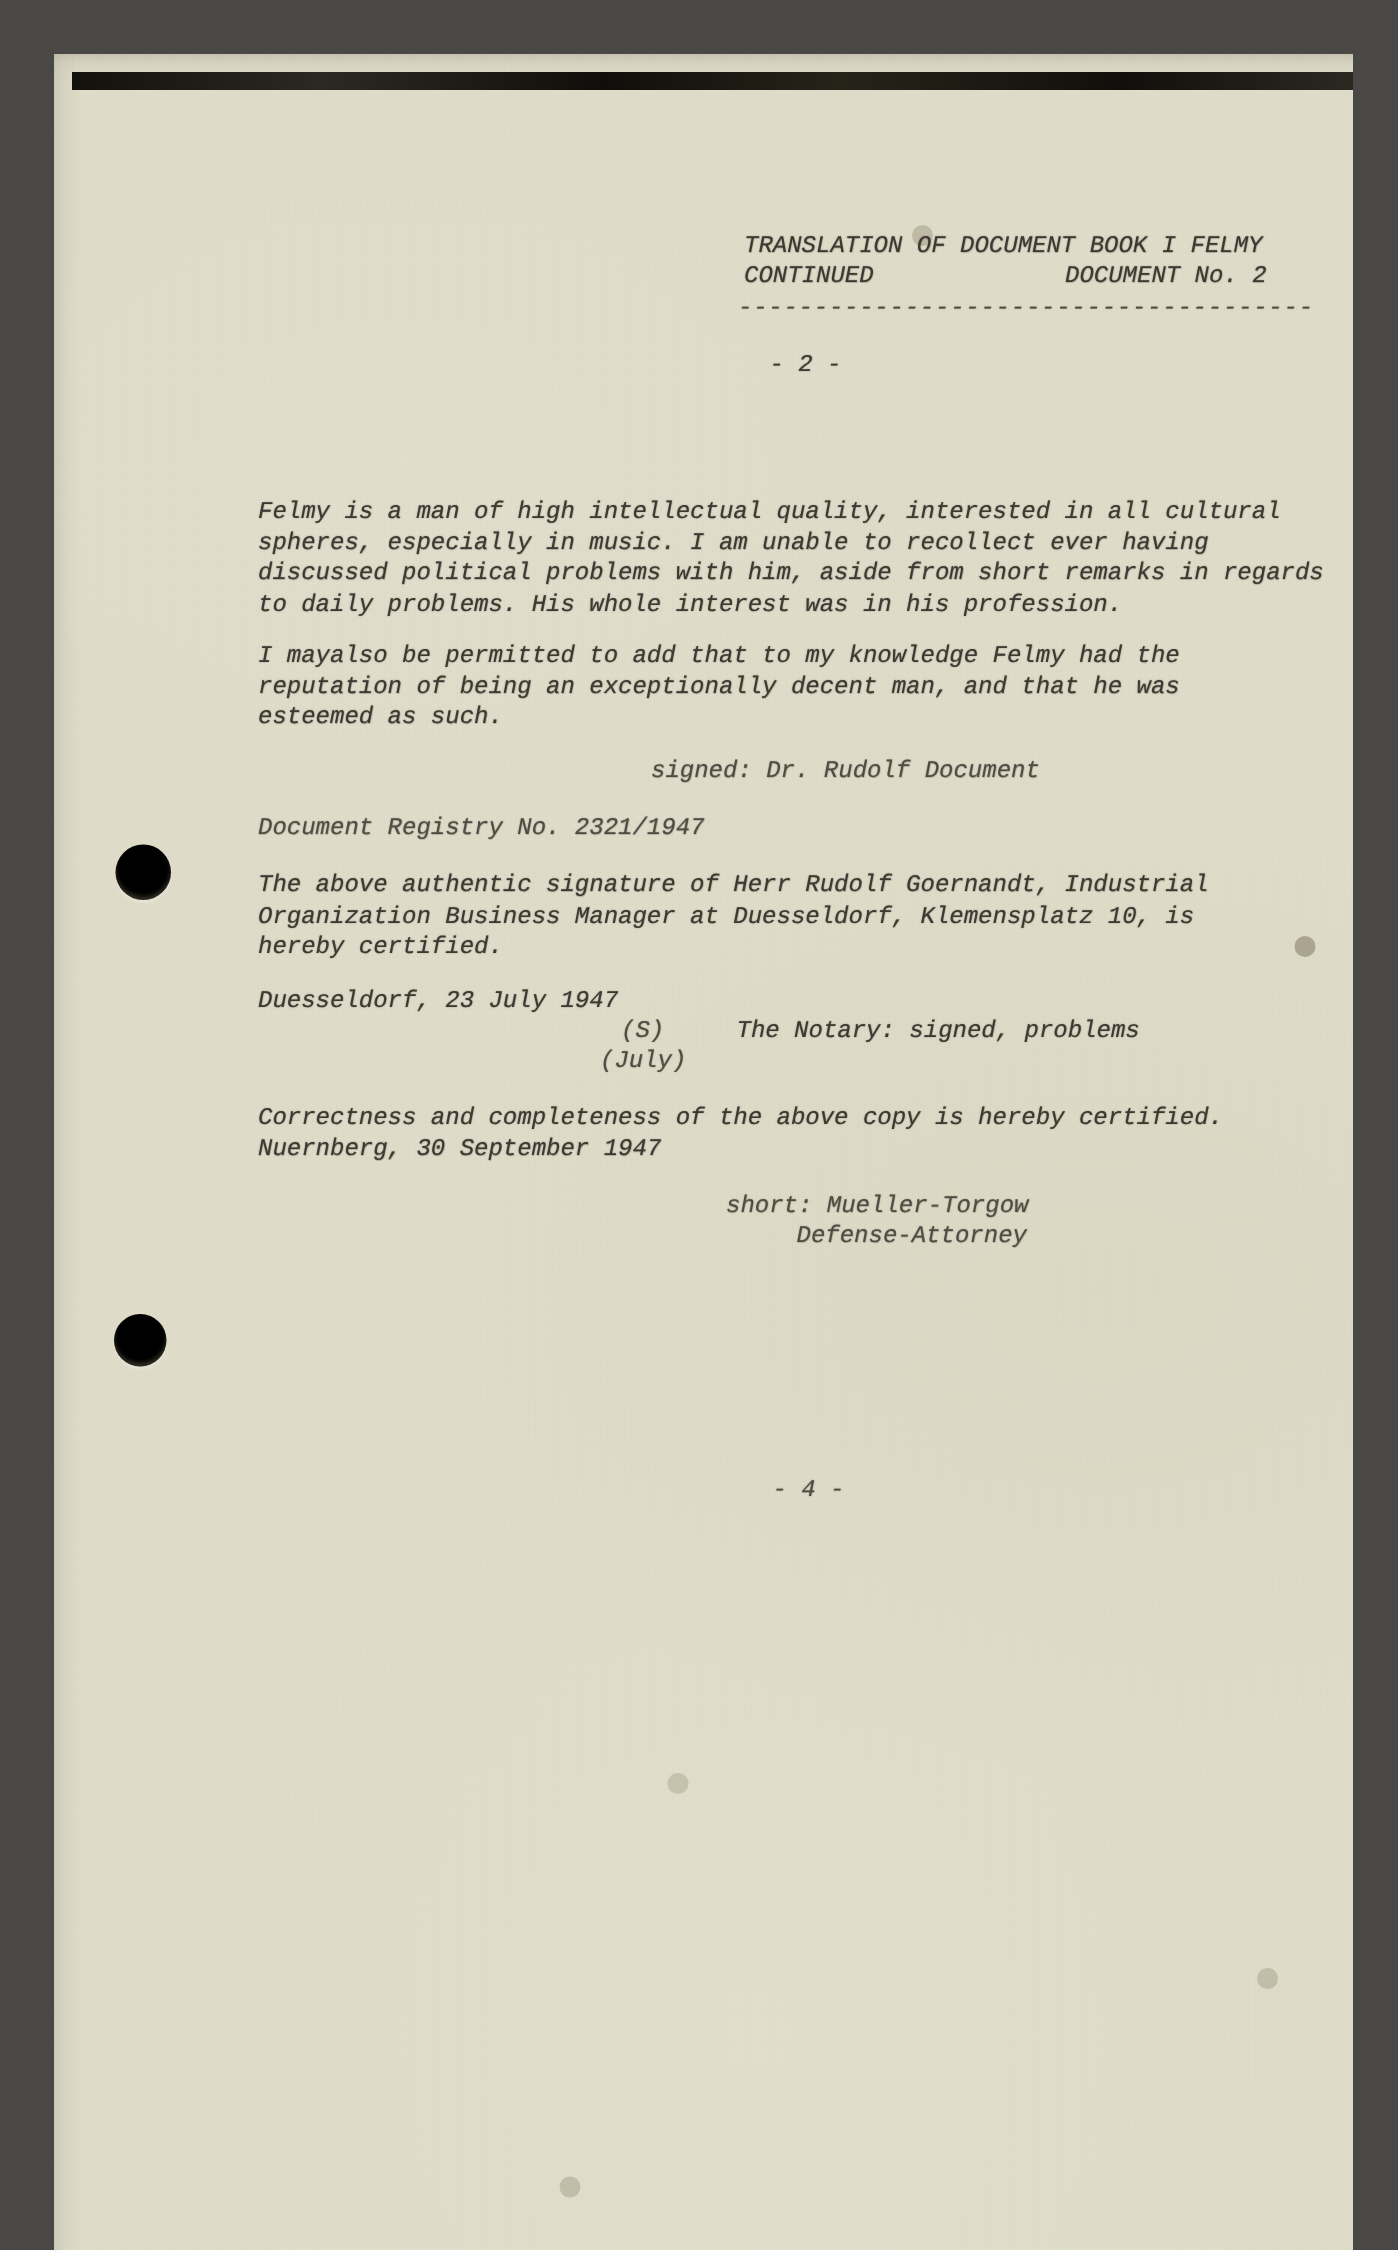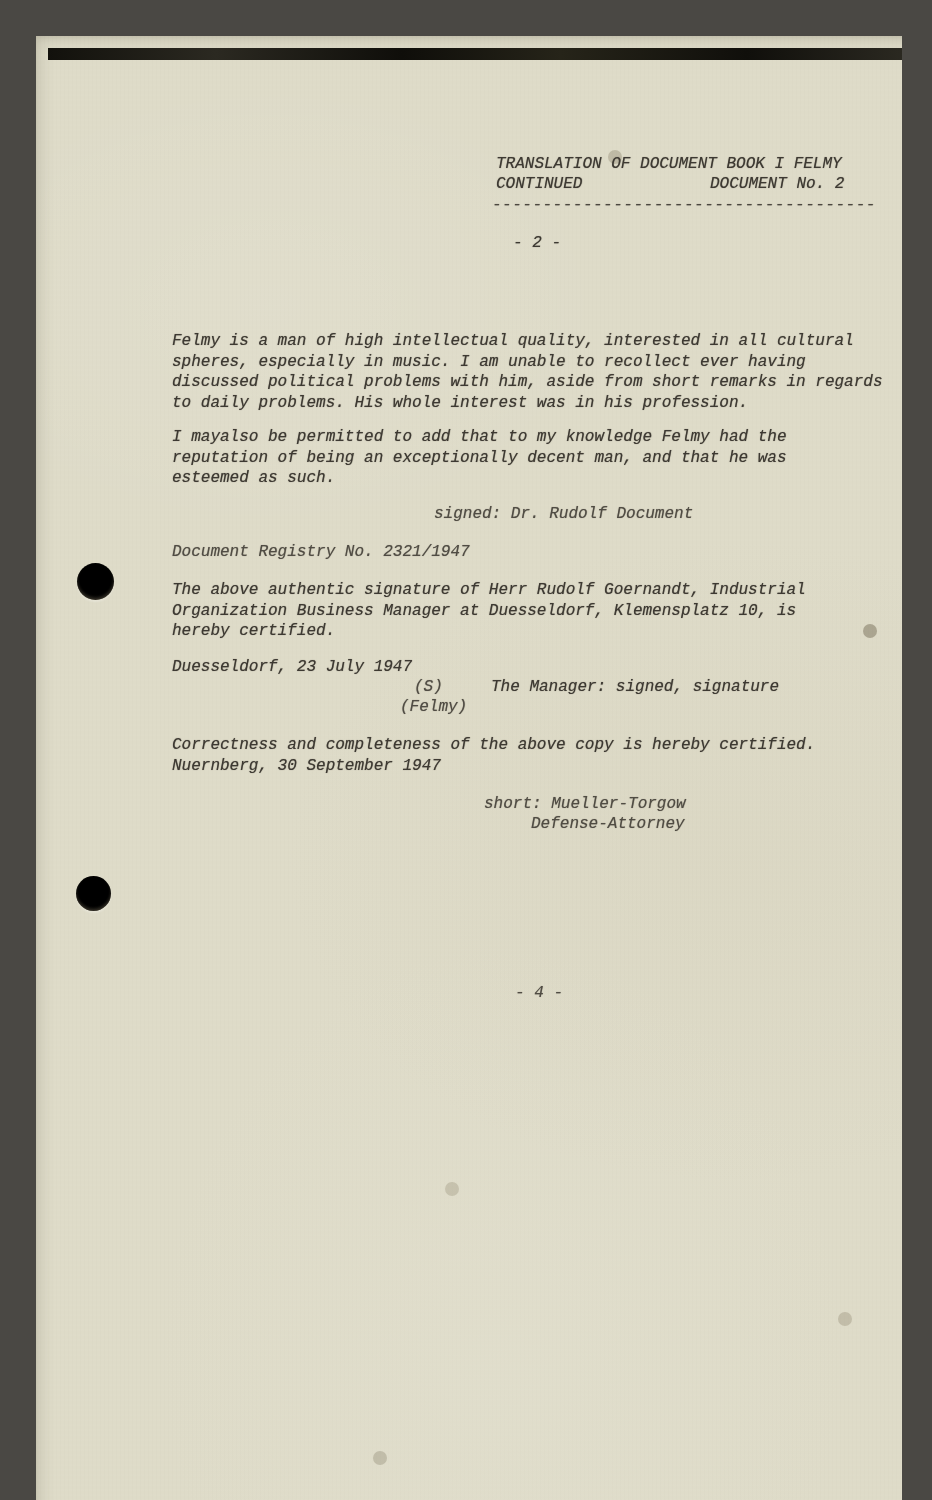--- a/index.html
+++ b/index.html
@@ -89,22 +89,22 @@
 
   <div class="tw faded" style="left:118px; top:488px;">Document Registry No. 2321/1947</div>
 
   <div class="tw" style="left:118px; top:526px;">The above authentic signature of Herr Rudolf Goernandt, Industrial
 Organization Business Manager at Duesseldorf, Klemensplatz 10, is
 hereby certified.</div>
 
   <div class="tw" style="left:118px; top:603px;">Duesseldorf, 23 July 1947</div>
 
   <div class="tw faded" style="left:360px; top:623px;">(S)</div>
-  <div class="tw" style="left:437px; top:623px;">The Manager: signed, signature</div>
-  <div class="tw faded" style="left:346px; top:643px;">(Felmy)</div>
+  <div class="tw" style="left:437px; top:623px;">The Notary: signed, problems</div>
+  <div class="tw faded" style="left:346px; top:643px;">(July)</div>
 
   <div class="tw" style="left:118px; top:681px;">Correctness and completeness of the above copy is hereby certified.
 Nuernberg, 30 September 1947</div>
 
   <div class="tw faded" style="left:430px; top:740px;">short: Mueller-Torgow</div>
   <div class="tw faded" style="left:477px; top:760px;">Defense-Attorney</div>
 
   <div class="tw faded" style="left:461px; top:929px;">- 4 -</div>
 </div>
 

